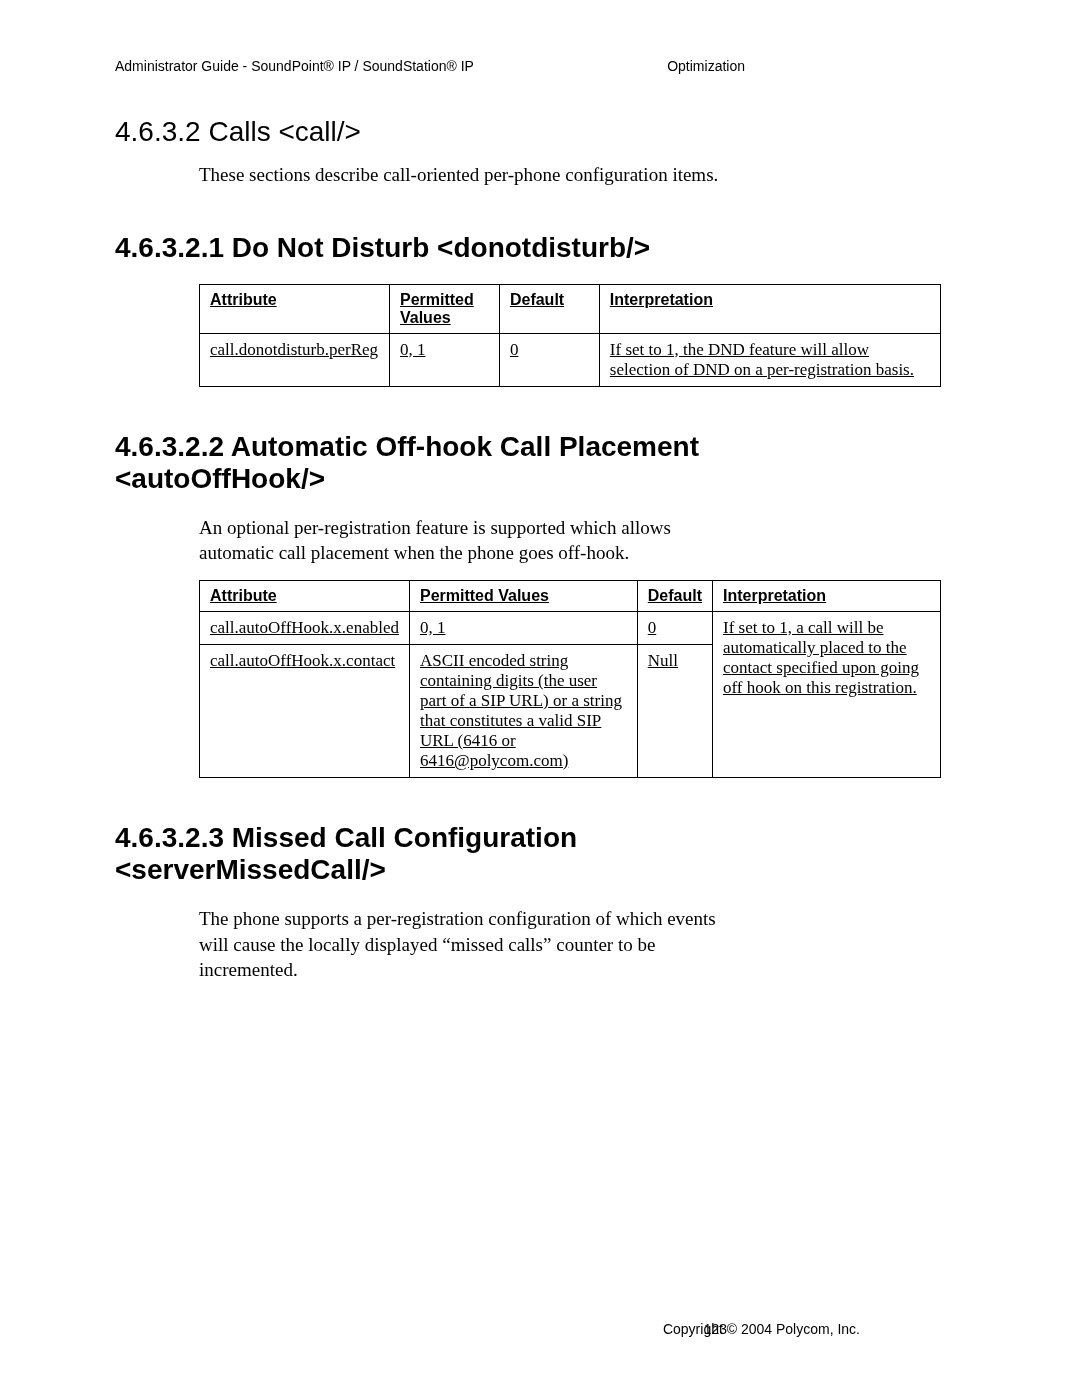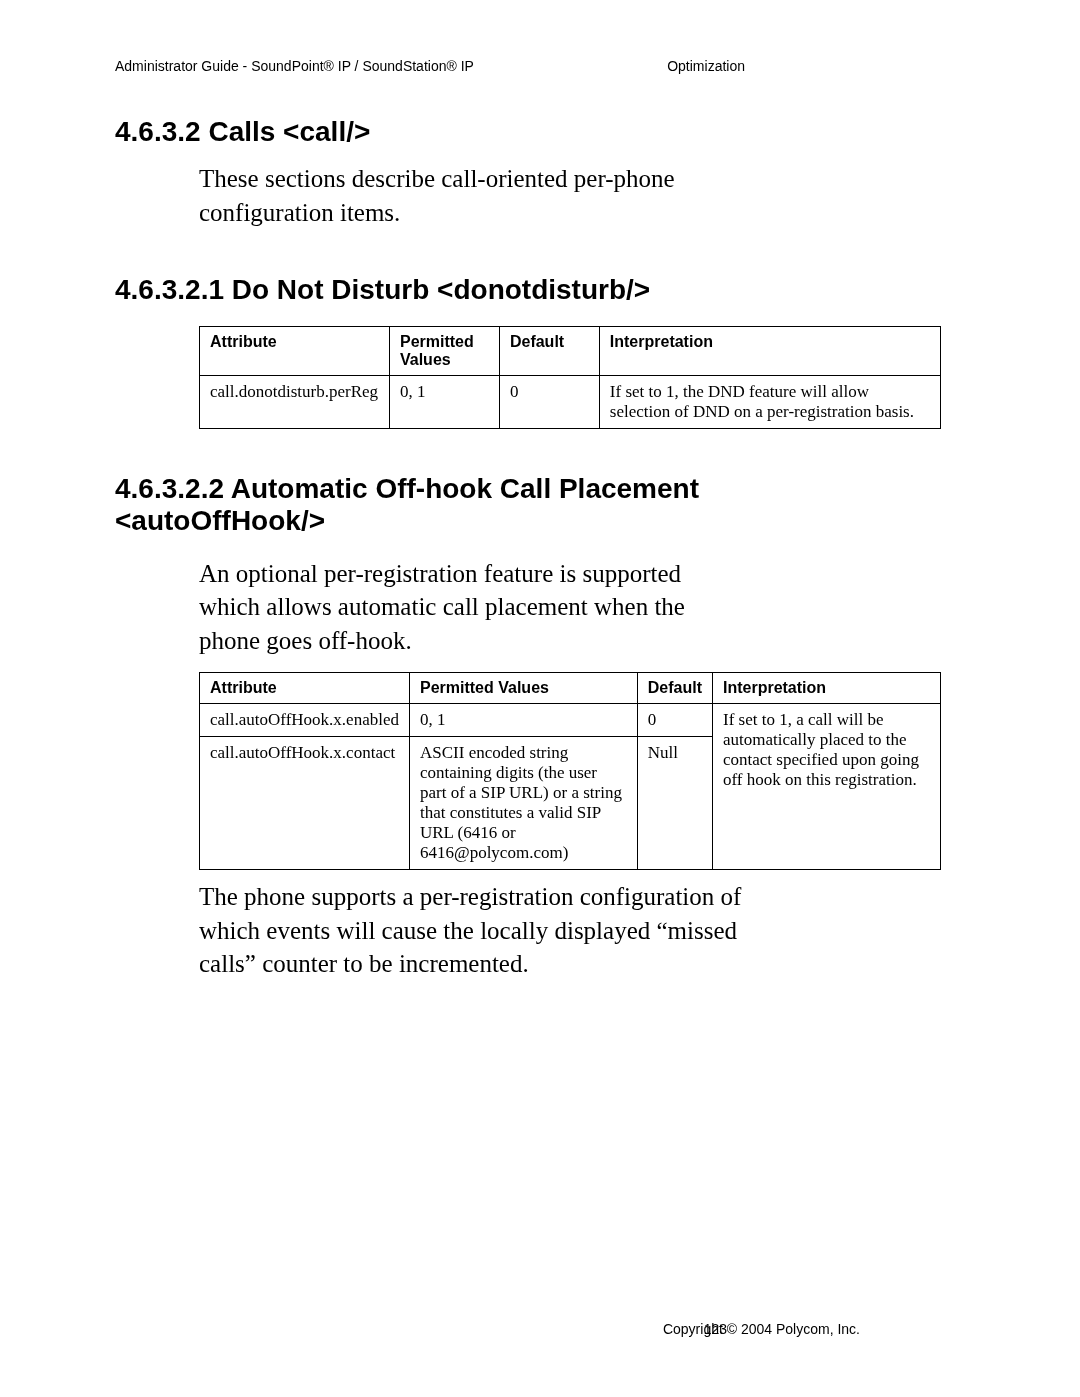--- a/index.html
+++ b/index.html
@@ -19,45 +19,46 @@
   .running-header {
     display: flex;
     justify-content: space-between;
     font-family: Arial, Helvetica, sans-serif;
     font-size: 14px;
     color: #000;
     margin-bottom: 42px;
   }
   h2.section {
     font-family: Arial, Helvetica, sans-serif;
-    font-weight: 700;
+    font-weight: 400;
     font-size: 28px;
     margin: 0 0 14px 0;
   }
   h3.subsection {
     font-family: Arial, Helvetica, sans-serif;
     font-weight: 700;
     font-size: 28px;
     margin: 44px 0 20px 0;
   }
   .body-indent {
     margin-left: 84px;
     margin-right: 0;
   }
   p.body {
-    font-size: 25px;
+    font-size: 19px;
     line-height: 1.35;
-    margin: 10px 0 14px 0;
+    margin: 0 0 14px 0;
   }
   p.body .ital { font-style: italic; }
   table.attr {
     border-collapse: collapse;
     margin-top: 10px;
     margin-left: 84px;
     font-size: 17px;
+    text-decoration: underline;
   }
   table.attr th, table.attr td {
     border: 1px solid #000;
     padding: 6px 10px;
     text-align: left;
     vertical-align: top;
   }
   table.attr th {
     font-family: Arial, Helvetica, sans-serif;
     font-weight: 700;
@@ -162,20 +163,21 @@
         <td rowspan="2">If set to 1, a call will be automatically placed to the contact specified upon going off hook on this registration.</td>
       </tr>
       <tr>
         <td>call.autoOffHook.x.contact</td>
         <td>ASCII encoded string containing digits (the user part of a SIP URL) or a string that constitutes a valid SIP URL  (6416 or 6416@polycom.com)</td>
         <td>Null</td>
       </tr>
     </tbody>
   </table>
 
+  <h3 class="subsection">4.6.3.2.3  Missed Call Configuration &lt;serverMissedCall/&gt;</h3>
   <div class="body-indent">
     <p class="body">The phone supports a per-registration configuration of which events will cause the locally displayed “missed calls” counter to be incremented.</p>
   </div>
 
   <div class="footer">
     <span>Copyright © 2004 Polycom, Inc.</span>
     <span class="pagenum">123</span>
   </div>
 
 </div>

